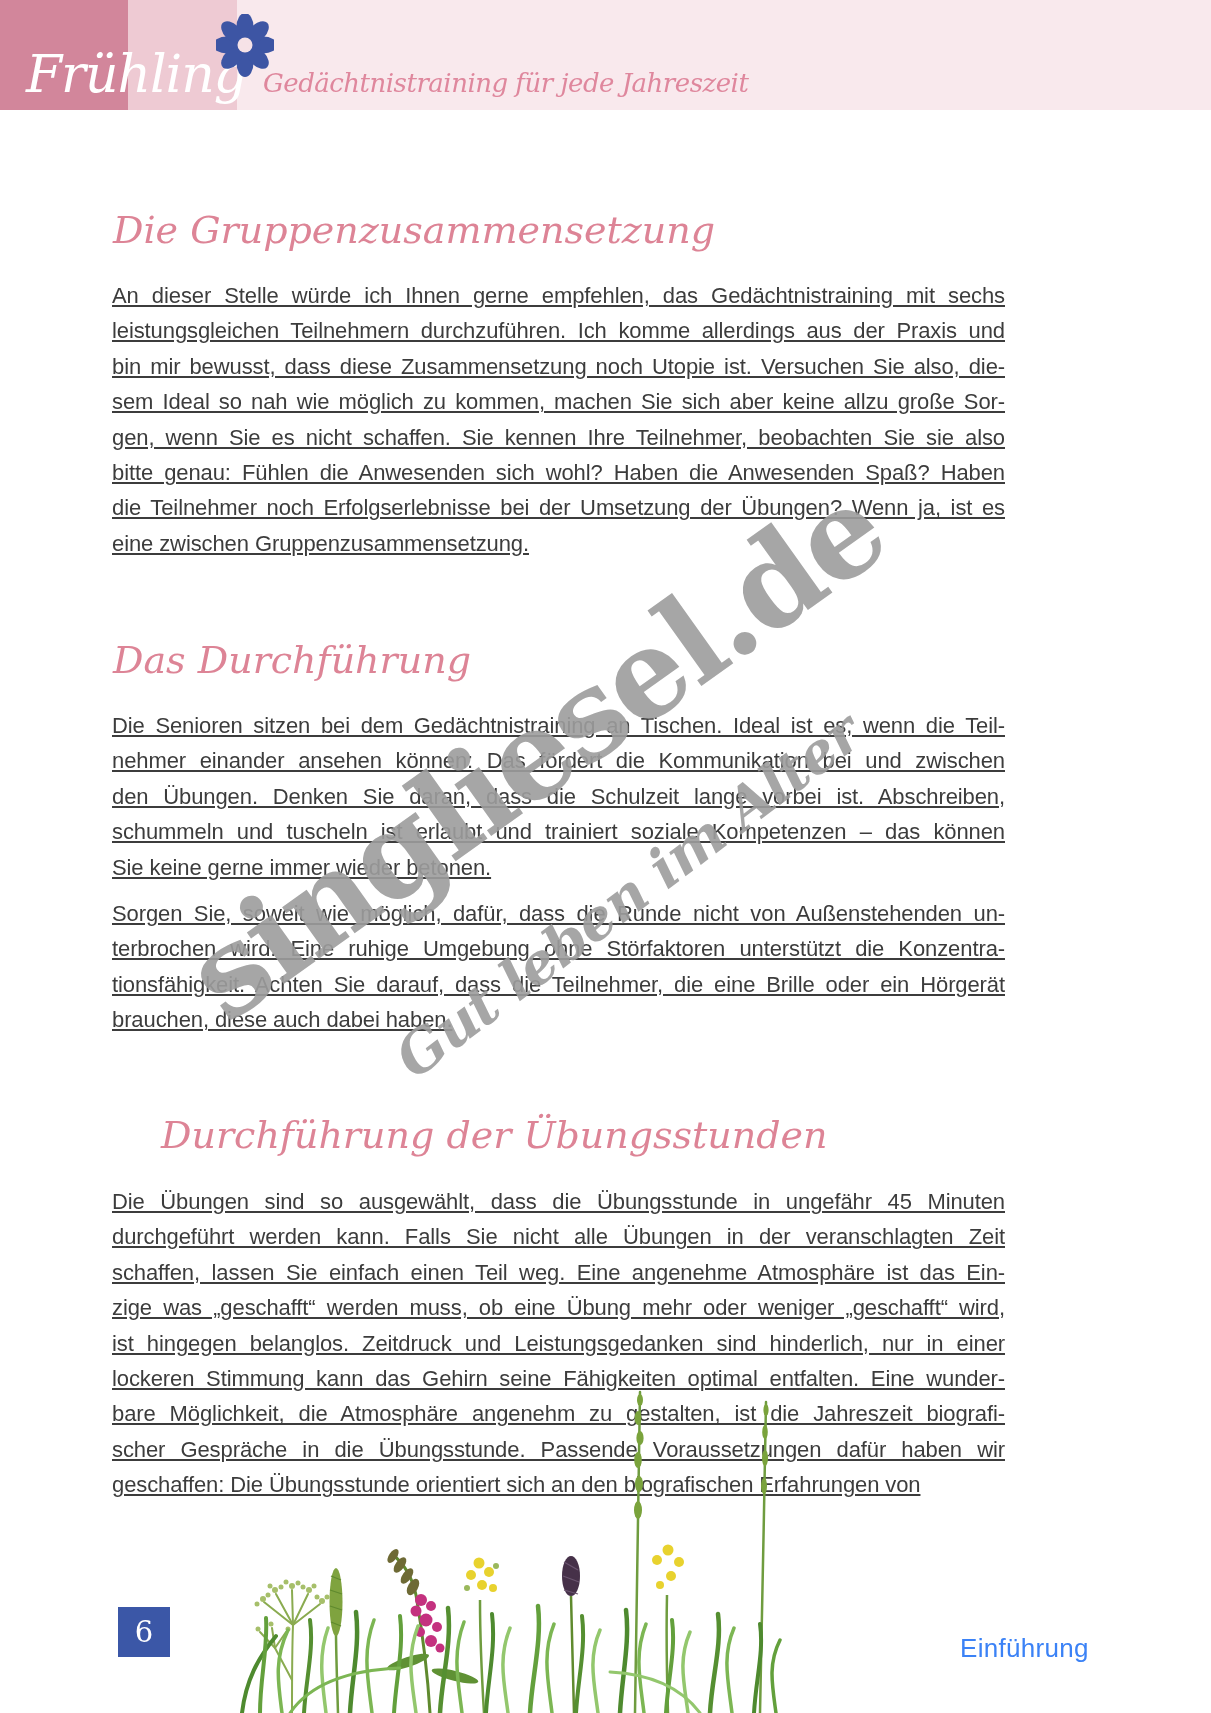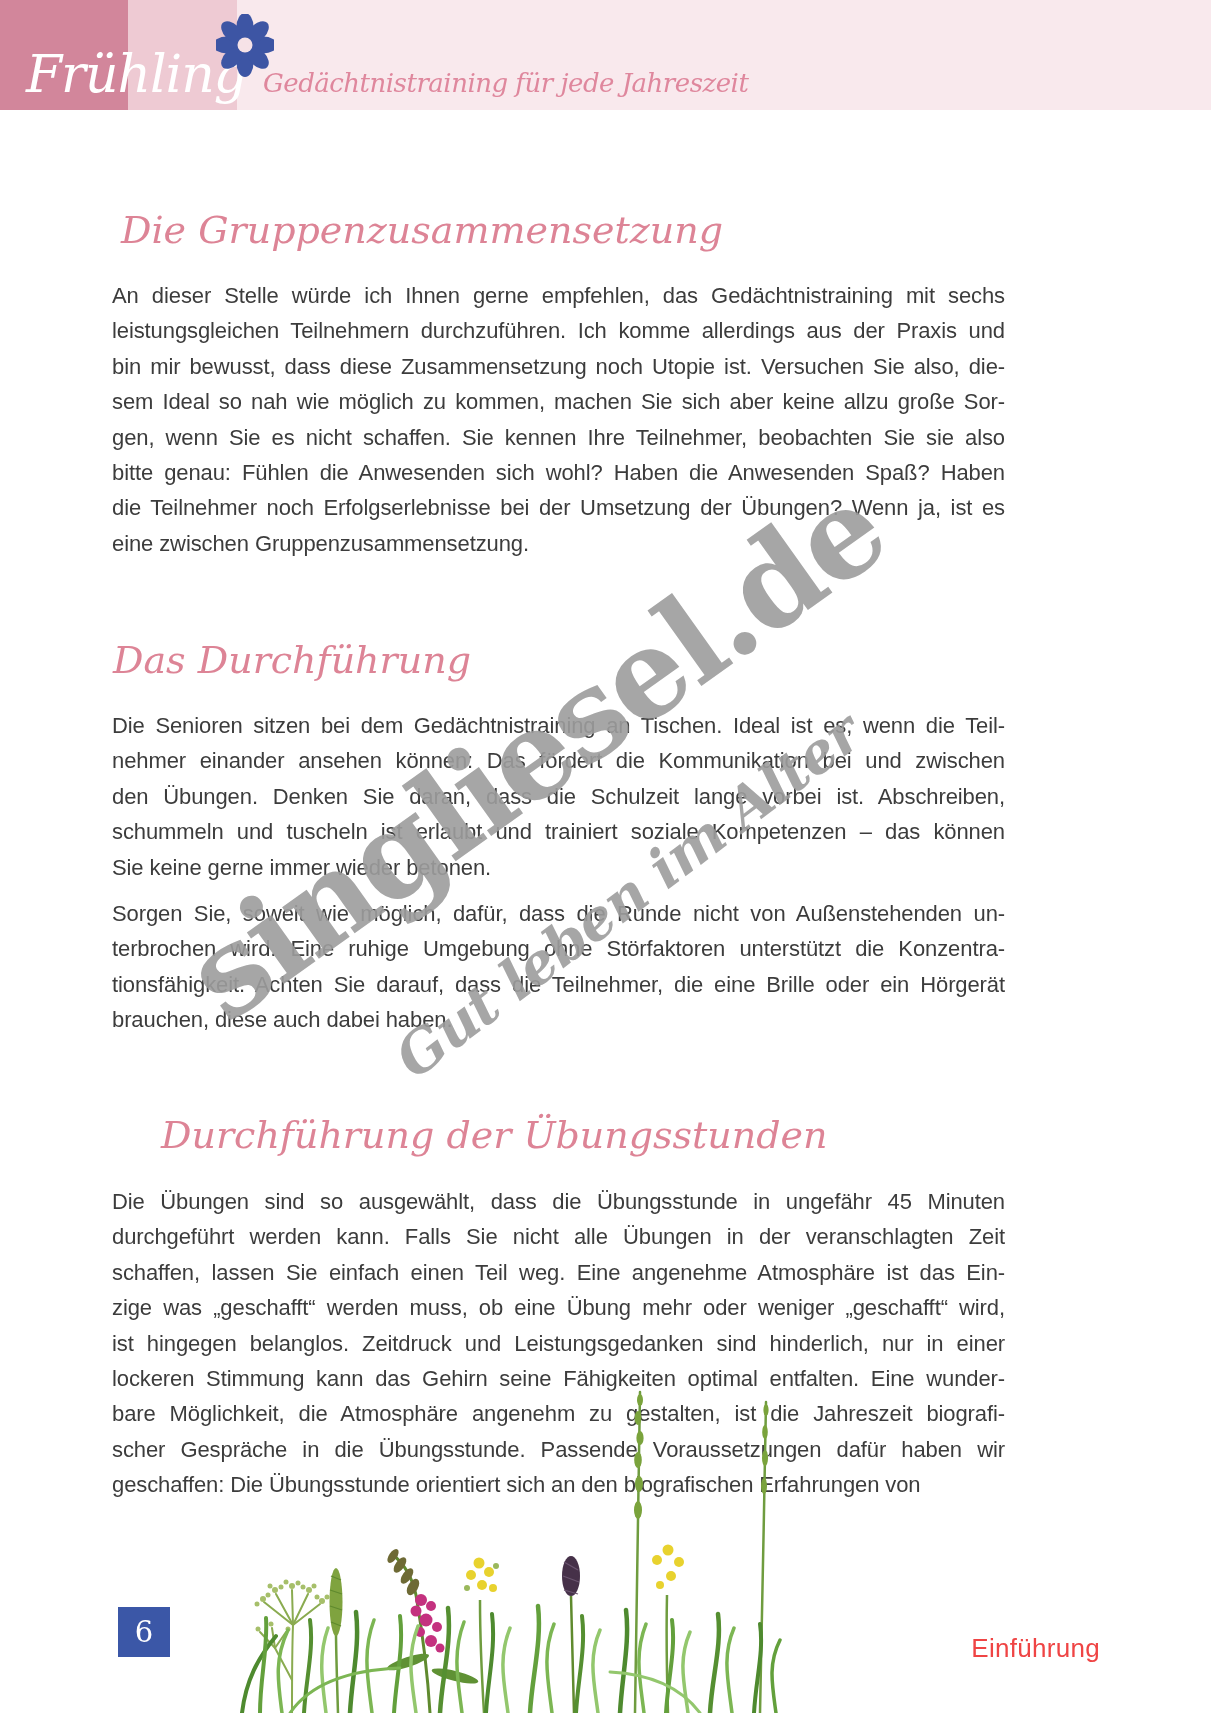--- a/index.html
+++ b/index.html
@@ -27,25 +27,25 @@
   }
   .flower { position:absolute; left:216px; top:14px; }
   
   .section-heading {
     position:absolute; left:113px; width:900px;
     font-family:"DejaVu Serif",serif; font-style:italic;
     font-size:38px; line-height:48px; color:#dd8496; letter-spacing:0px;
   }
   .paragraph {
     position:absolute; left:112px; width:893px;
-    font-size:22px; line-height:35.4px; letter-spacing:-0.1px;
+    font-size:22px; line-height:35.4px; letter-spacing:-0.1px;text-decoration:underline;
   }
   .pline { text-align:justify; text-align-last:justify; }
   .pline.last { text-align-last:left; }
-  #h1 { top:206px;margin-left:8px; }  #p1 { top:278px; }
+  #h1 { top:206px; }  #p1 { top:278px; }
   #h2 { top:636px; }  #p2 { top:708px; }
   #p3 { top:896px; }
   #h3 { top:1111px;margin-left:48px; } #p4 { top:1184px; }
   
   .wm { position:absolute; white-space:nowrap; color:#9d9d9d; opacity:0.9; z-index:5; }
   .wm-main {
     left:85px; top:677px; width:900px; text-align:center;
     font-family:"DejaVu Serif",serif; font-weight:bold;
     font-size:122px; line-height:150px; letter-spacing:-3px;
     transform:rotate(-35.5deg); transform-origin:50% 50%;
@@ -57,22 +57,22 @@
     transform:rotate(-37deg); transform-origin:50% 50%;
   }
   
   .page-num-badge {
     position:absolute; left:118px; top:1607px; width:52px; height:50px;
     background:#3b57a7; display:flex; align-items:center; justify-content:center;
     z-index:4;
   }
   .page-num { font-family:"DejaVu Serif",serif; font-size:29px; color:#ffffff; }
   .footer-label {
-    position:absolute; left:960px; top:1633px; width:140px; text-align:right;
-    font-size:26px; color:#ef4444; letter-spacing:0.3px; z-index:4;
+    position:absolute; left:960px; top:1633px; width:140px; text-align:left;
+    font-size:26px; color:#3b82f6; letter-spacing:0.3px; z-index:4;
   }
   .meadow { position:absolute; left:230px; top:1380px; z-index:3; }
 </style>
 </head>
 <body>
 
 <div class="page">
 
   <div class="header">
     <div class="band band-dark"></div>

